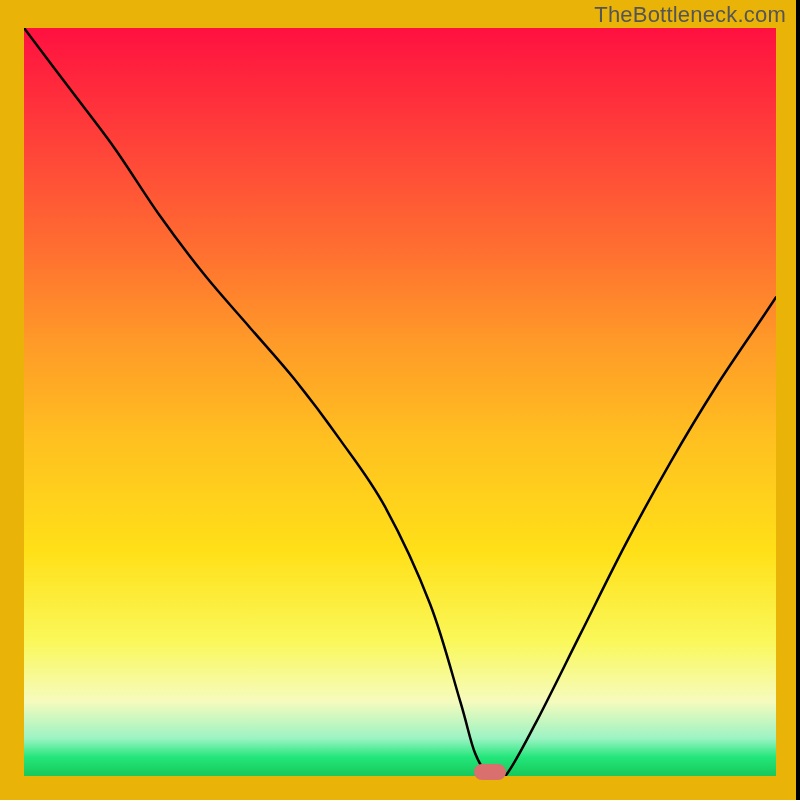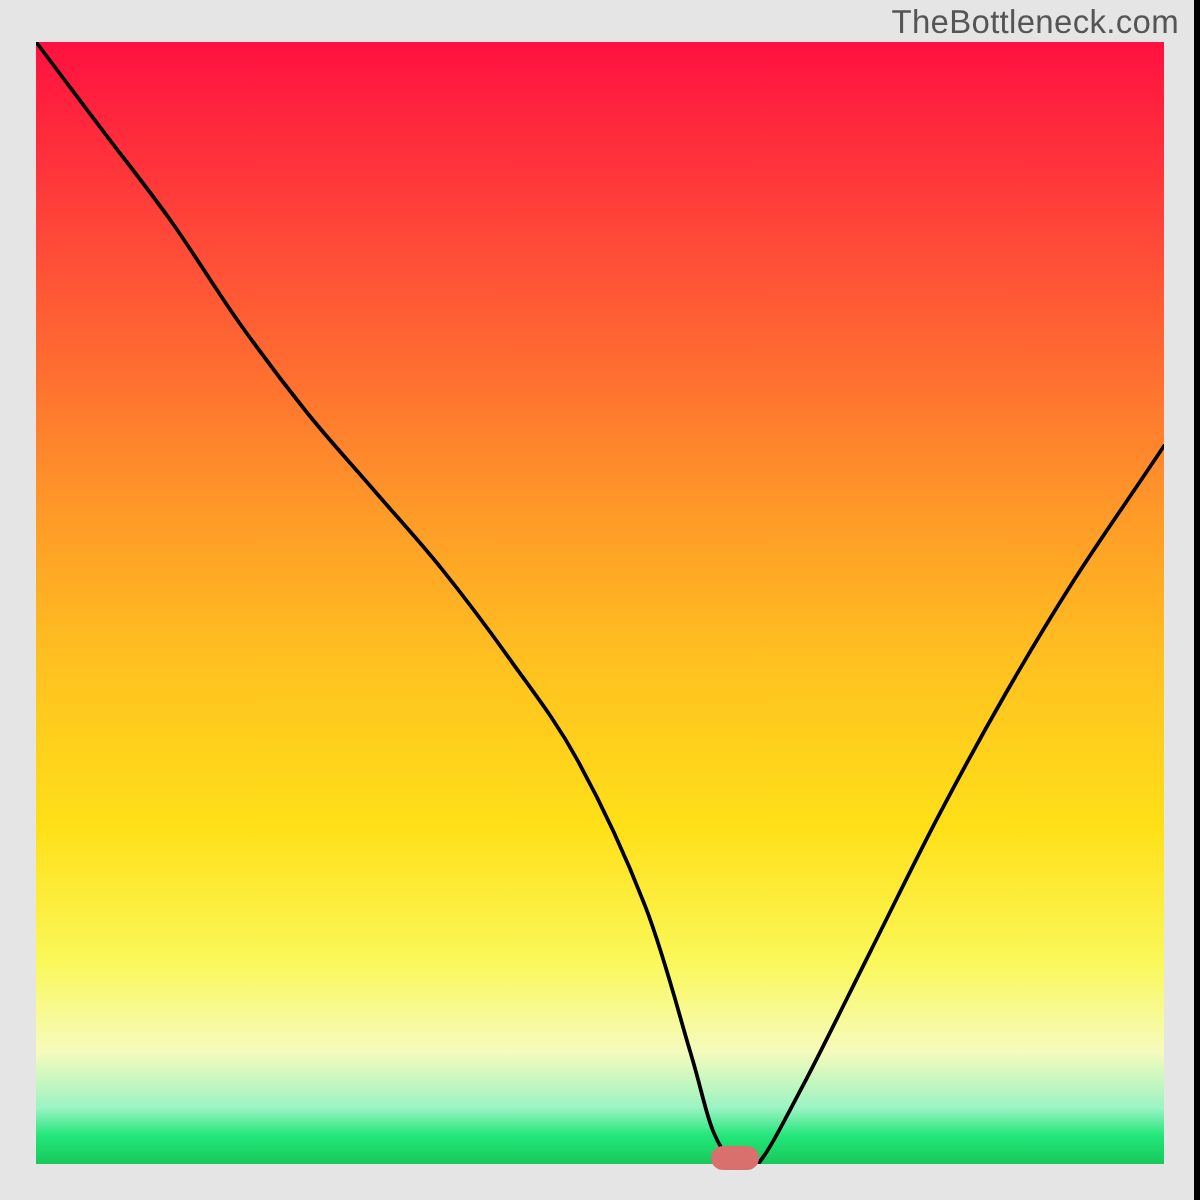--- a/index.html
+++ b/index.html
@@ -8,21 +8,21 @@
     width: 800px;
     height: 800px;
     background: #000;
     overflow: hidden;
     font-family: Arial, Helvetica, sans-serif;
   }
   .frame {
     position: relative;
     width: 796px;
     height: 800px;
-    background: #e5e5e5;
+    background: #eab308;
   }
   .watermark {
     position: absolute;
     top: 2px;
     right: 10px;
     color: #555;
     font-size: 22px;
     font-weight: 500;
     letter-spacing: 0.2px;
     z-index: 10;

